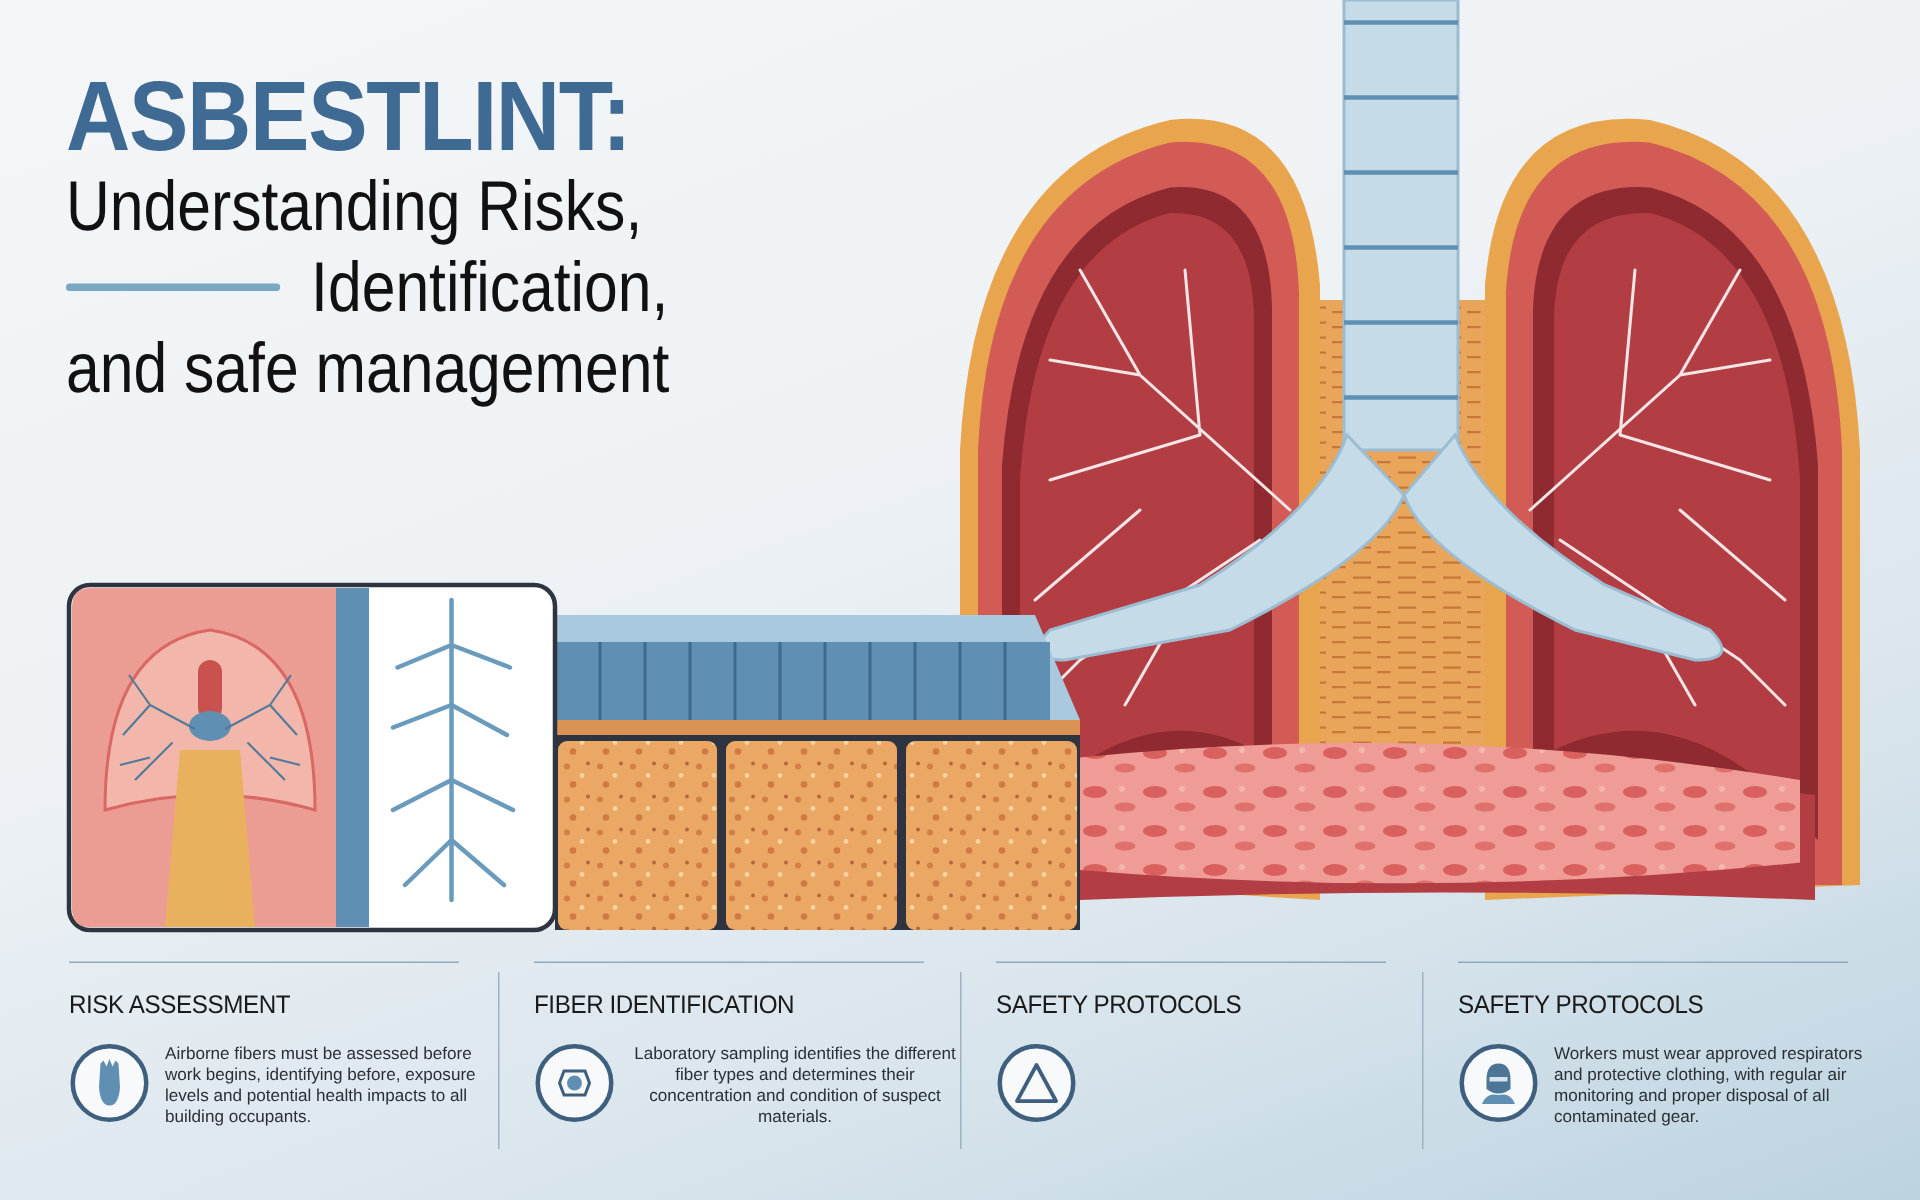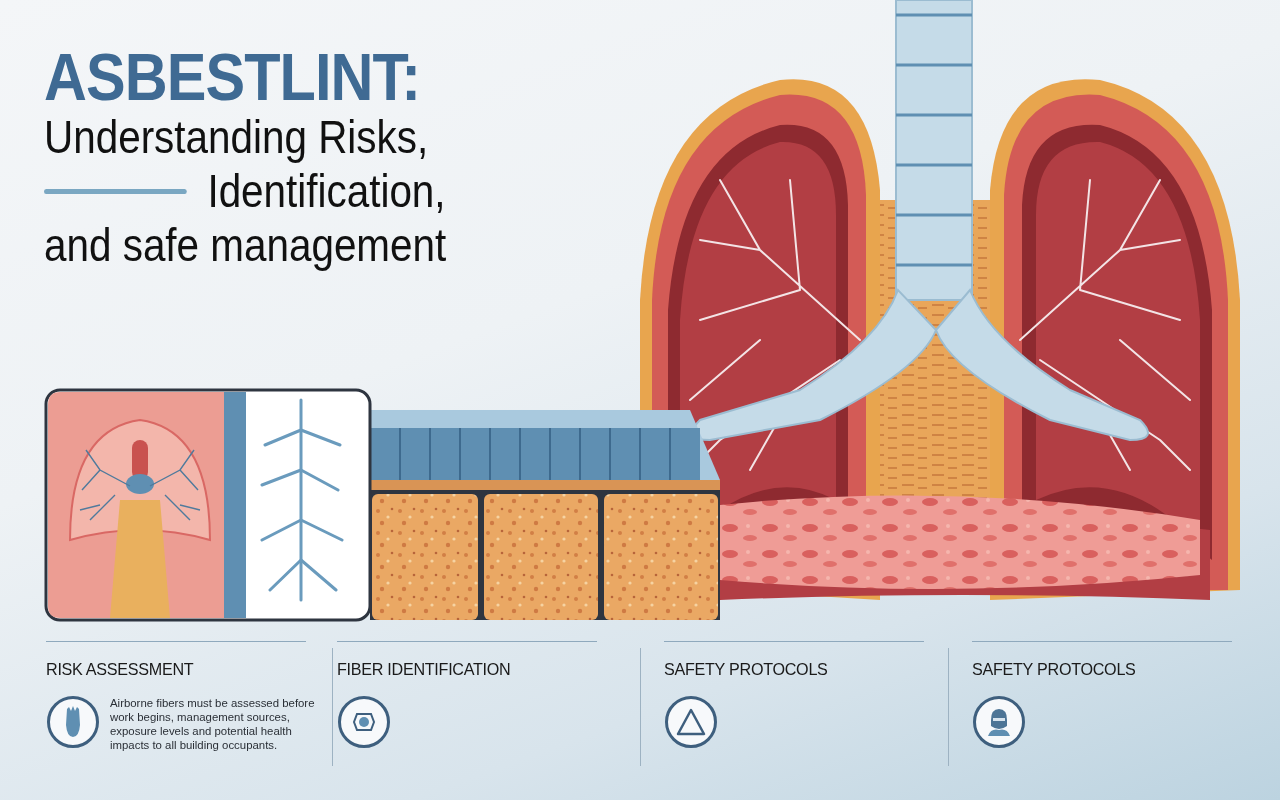--- a/index.html
+++ b/index.html
@@ -157,33 +157,34 @@
 <div class="cards">
 
   <div class="card" style="left:46px;">
     <div class="card-rule"></div>
     <div class="card-title">RISK ASSESSMENT</div>
     <div class="card-icon">
       <svg width="30" height="34" viewBox="0 0 30 34">
           <path d="M9 4 L11 2 L13 6 L15 1 L17 6 L19 2 L21 4 L22 20 Q21 32 15 32 Q9 32 8 20 Z" fill="#5f8fb2"></path>
         </svg>
     </div>
-    <div class="card-body">Airborne fibers must be assessed before work begins, management sources, exposure levels and potential health impacts to all building occupants.</div>
+    <div class="card-body">Airborne fibers must be assessed before work begins, identifying before, exposure levels and potential health impacts to all building occupants.</div>
   </div>
   <div class="card-vsep" style="left:332px;"></div>
 
-  <div class="card" style="left:337px;text-align:center;">
+  <div class="card" style="left:356px;text-align:center;">
     <div class="card-rule"></div>
     <div class="card-title">FIBER IDENTIFICATION</div>
     <div class="card-icon">
       <svg width="24" height="22" viewBox="0 0 24 22">
           <path d="M5 3 L19 3 L22 11 L19 19 L5 19 L2 11 Z" fill="none" stroke="#3e5f7e" stroke-width="2"></path>
           <circle cx="12" cy="11" r="5" fill="#5f8fb2"></circle>
         </svg>
     </div>
+    <div class="card-body">Laboratory sampling identifies the different fiber types and determines their concentration and condition of suspect materials.</div>
   </div>
   <div class="card-vsep" style="left:640px;"></div>
 
   <div class="card" style="left:664px;">
     <div class="card-rule"></div>
     <div class="card-title">SAFETY PROTOCOLS</div>
     <div class="card-icon">
       <svg width="30" height="28" viewBox="0 0 30 28">
           <path d="M15 2 L28 26 L2 26 Z" fill="none" stroke="#3e5f7e" stroke-width="2.5" stroke-linejoin="round"></path>
         </svg>
@@ -194,14 +195,15 @@
   <div class="card" style="left:972px;">
     <div class="card-rule"></div>
     <div class="card-title">SAFETY PROTOCOLS</div>
     <div class="card-icon">
       <svg width="32" height="32" viewBox="0 0 32 32">
           <path d="M8 14 Q8 3 16 3 Q24 3 24 14 L24 20 Q16 26 8 20 Z" fill="#4d7596"></path>
           <rect x="10" y="12" width="12" height="3" fill="#d7e4ee"></rect>
           <path d="M5 30 Q8 22 16 24 Q24 22 27 30 Z" fill="#5f8fb2"></path>
         </svg>
     </div>
+    <div class="card-body">Workers must wear approved respirators and protective clothing, with regular air monitoring and proper disposal of all contaminated gear.</div>
   </div>
 </div>
 
 </body></html>

